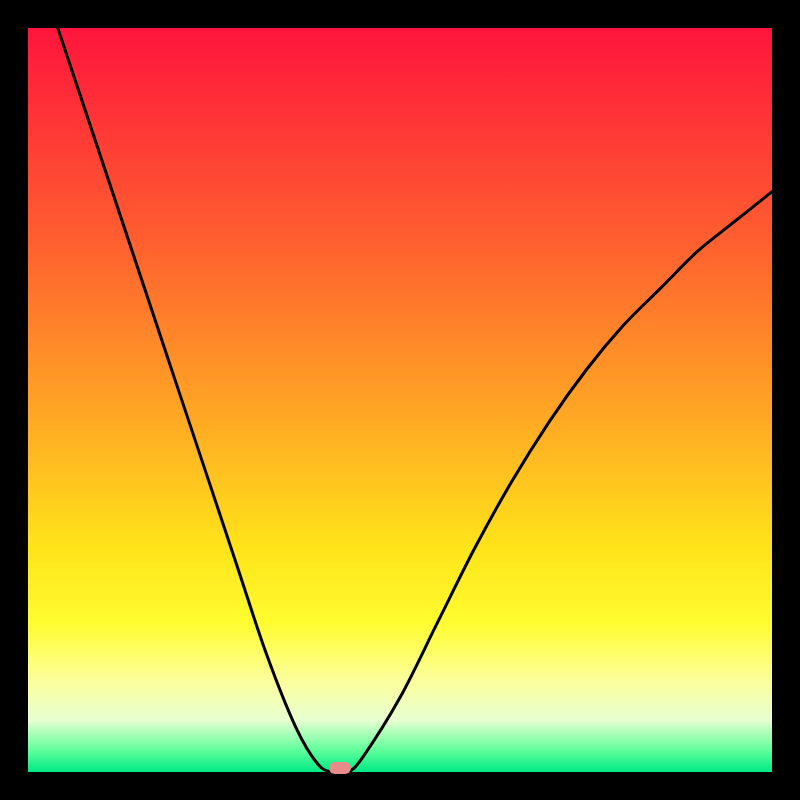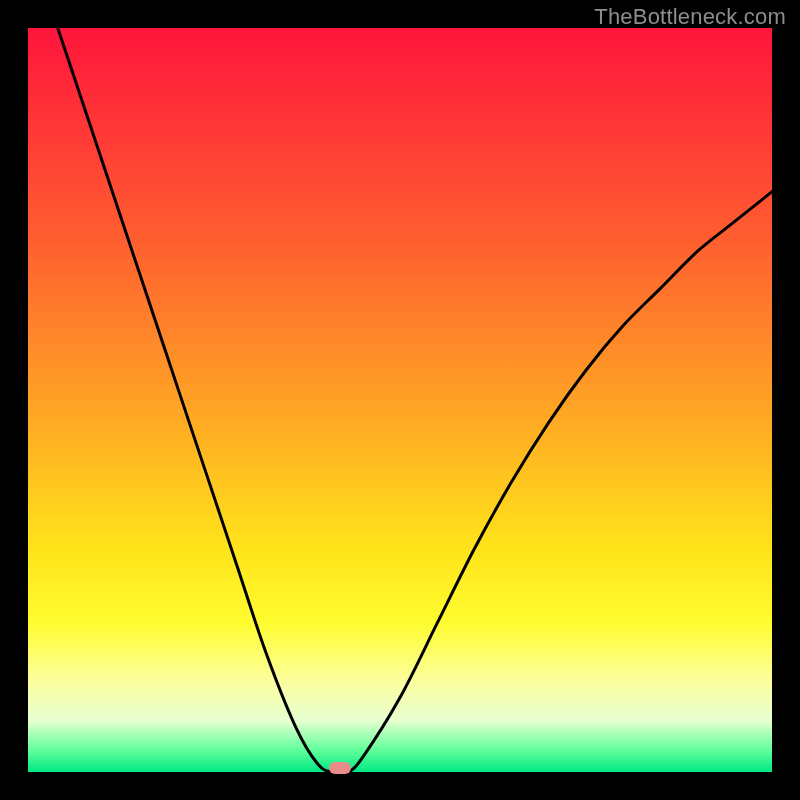--- a/index.html
+++ b/index.html
@@ -72,14 +72,13 @@
 
   <div class="plot-area">
 
     <svg class="curve-svg" viewBox="0 0 744 744" preserveAspectRatio="none">
       <path id="curve-path" d="M 0.00 -89.28 C 4.96 -74.40, 19.84 -29.76, 29.76 0.00 C 39.68 29.76, 49.60 59.52, 59.52 89.28 C 69.44 119.04, 79.36 148.80, 89.28 178.56 C 99.20 208.32, 109.12 238.08, 119.04 267.84 C 128.96 297.60, 138.88 327.36, 148.80 357.12 C 158.72 386.88, 168.64 416.64, 178.56 446.40 C 188.48 476.16, 198.40 505.92, 208.32 535.68 C 218.24 565.44, 228.16 597.68, 238.08 624.96 C 248.00 652.24, 259.16 680.76, 267.84 699.36 C 276.52 717.96, 283.96 729.12, 290.16 736.56 C 296.36 744.00, 300.08 742.76, 305.04 744.00 C 310.00 745.24, 314.96 746.48, 319.92 744.00 C 324.88 741.52, 326.12 741.52, 334.80 729.12 C 343.48 716.72, 359.60 691.92, 372.00 669.60 C 384.40 647.28, 396.80 620.00, 409.20 595.20 C 421.60 570.40, 434.00 544.36, 446.40 520.80 C 458.80 497.24, 471.20 474.92, 483.60 453.84 C 496.00 432.76, 508.40 412.92, 520.80 394.32 C 533.20 375.72, 545.60 358.36, 558.00 342.24 C 570.40 326.12, 582.80 311.24, 595.20 297.60 C 607.60 283.96, 620.00 272.80, 632.40 260.40 C 644.80 248.00, 657.20 234.36, 669.60 223.20 C 682.00 212.04, 694.40 203.36, 706.80 193.44 C 719.20 183.52, 737.80 168.64, 744.00 163.68" fill="none" stroke="#000000" stroke-width="3" stroke-linecap="round"></path>
     </svg>
 
     <div id="marker" class="marker" style="left: 312.48px; top: 740.28px; background: rgb(233, 139, 136);"></div>
   </div>
 
-  <div class="watermark">TheBottleneck.com</div>
 </div>
 
 </body></html>

